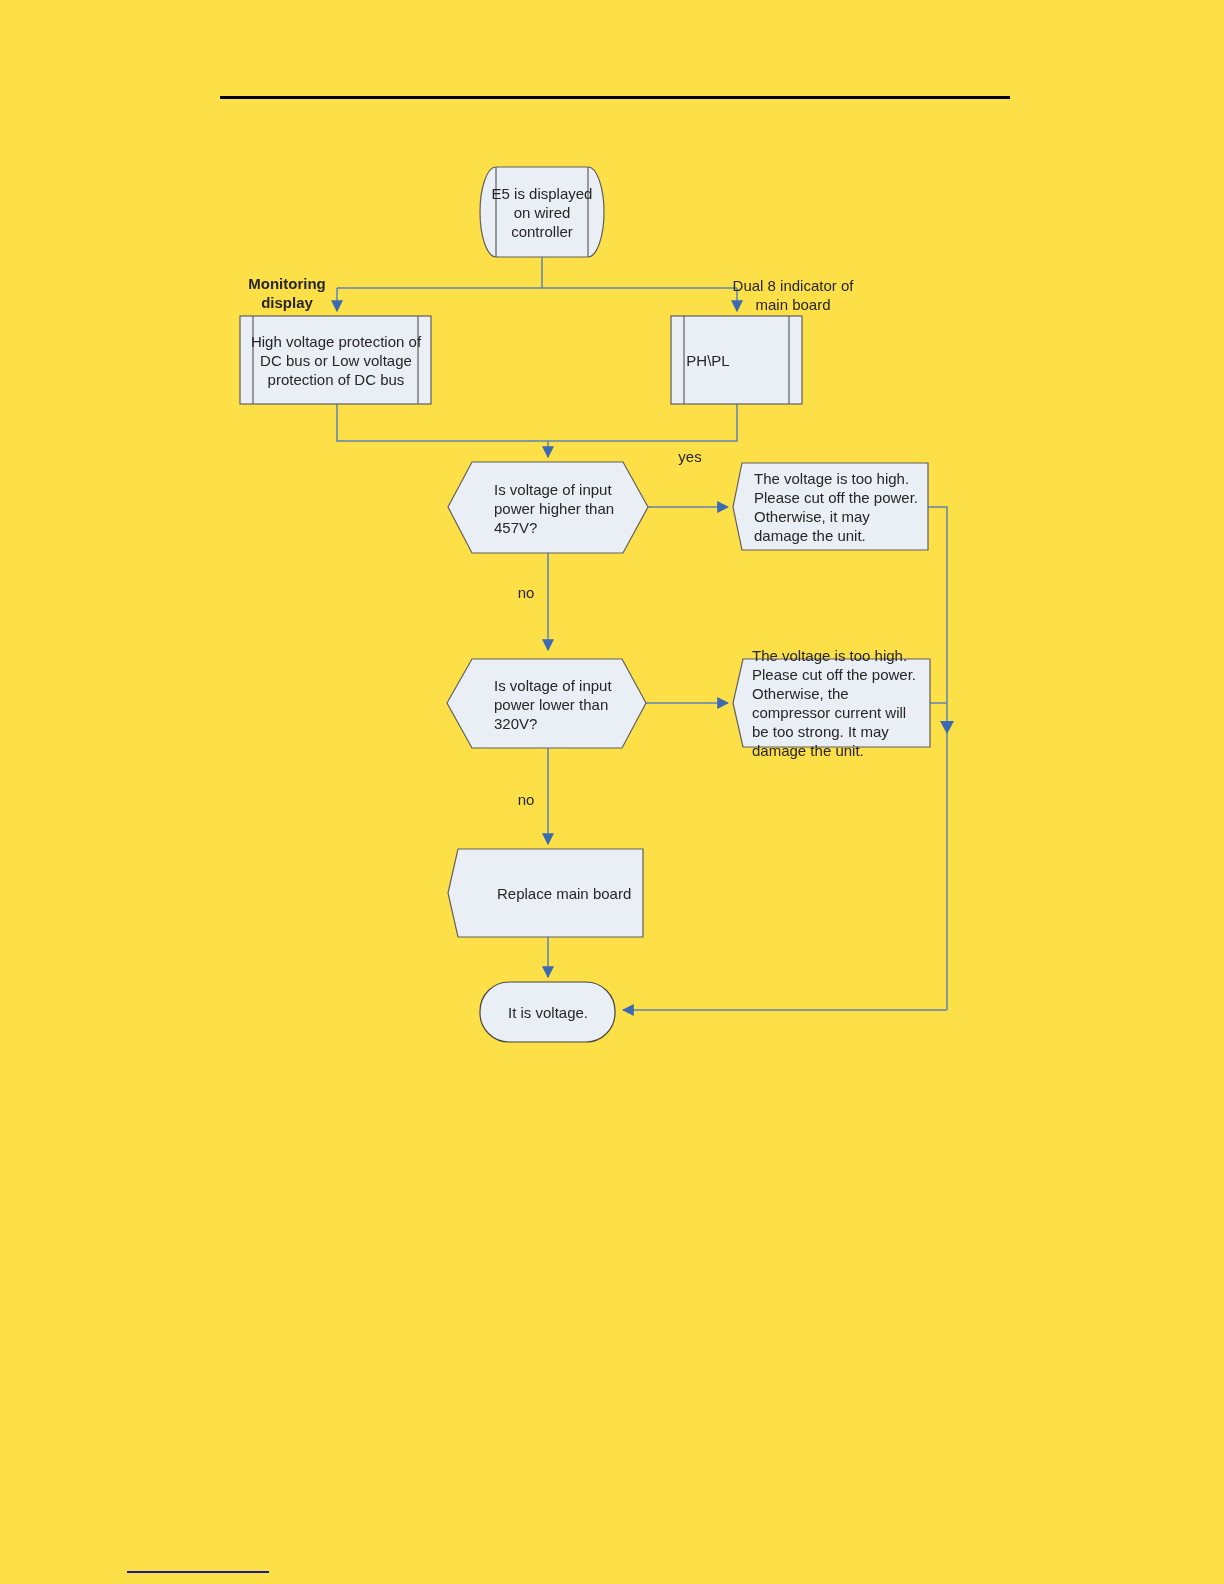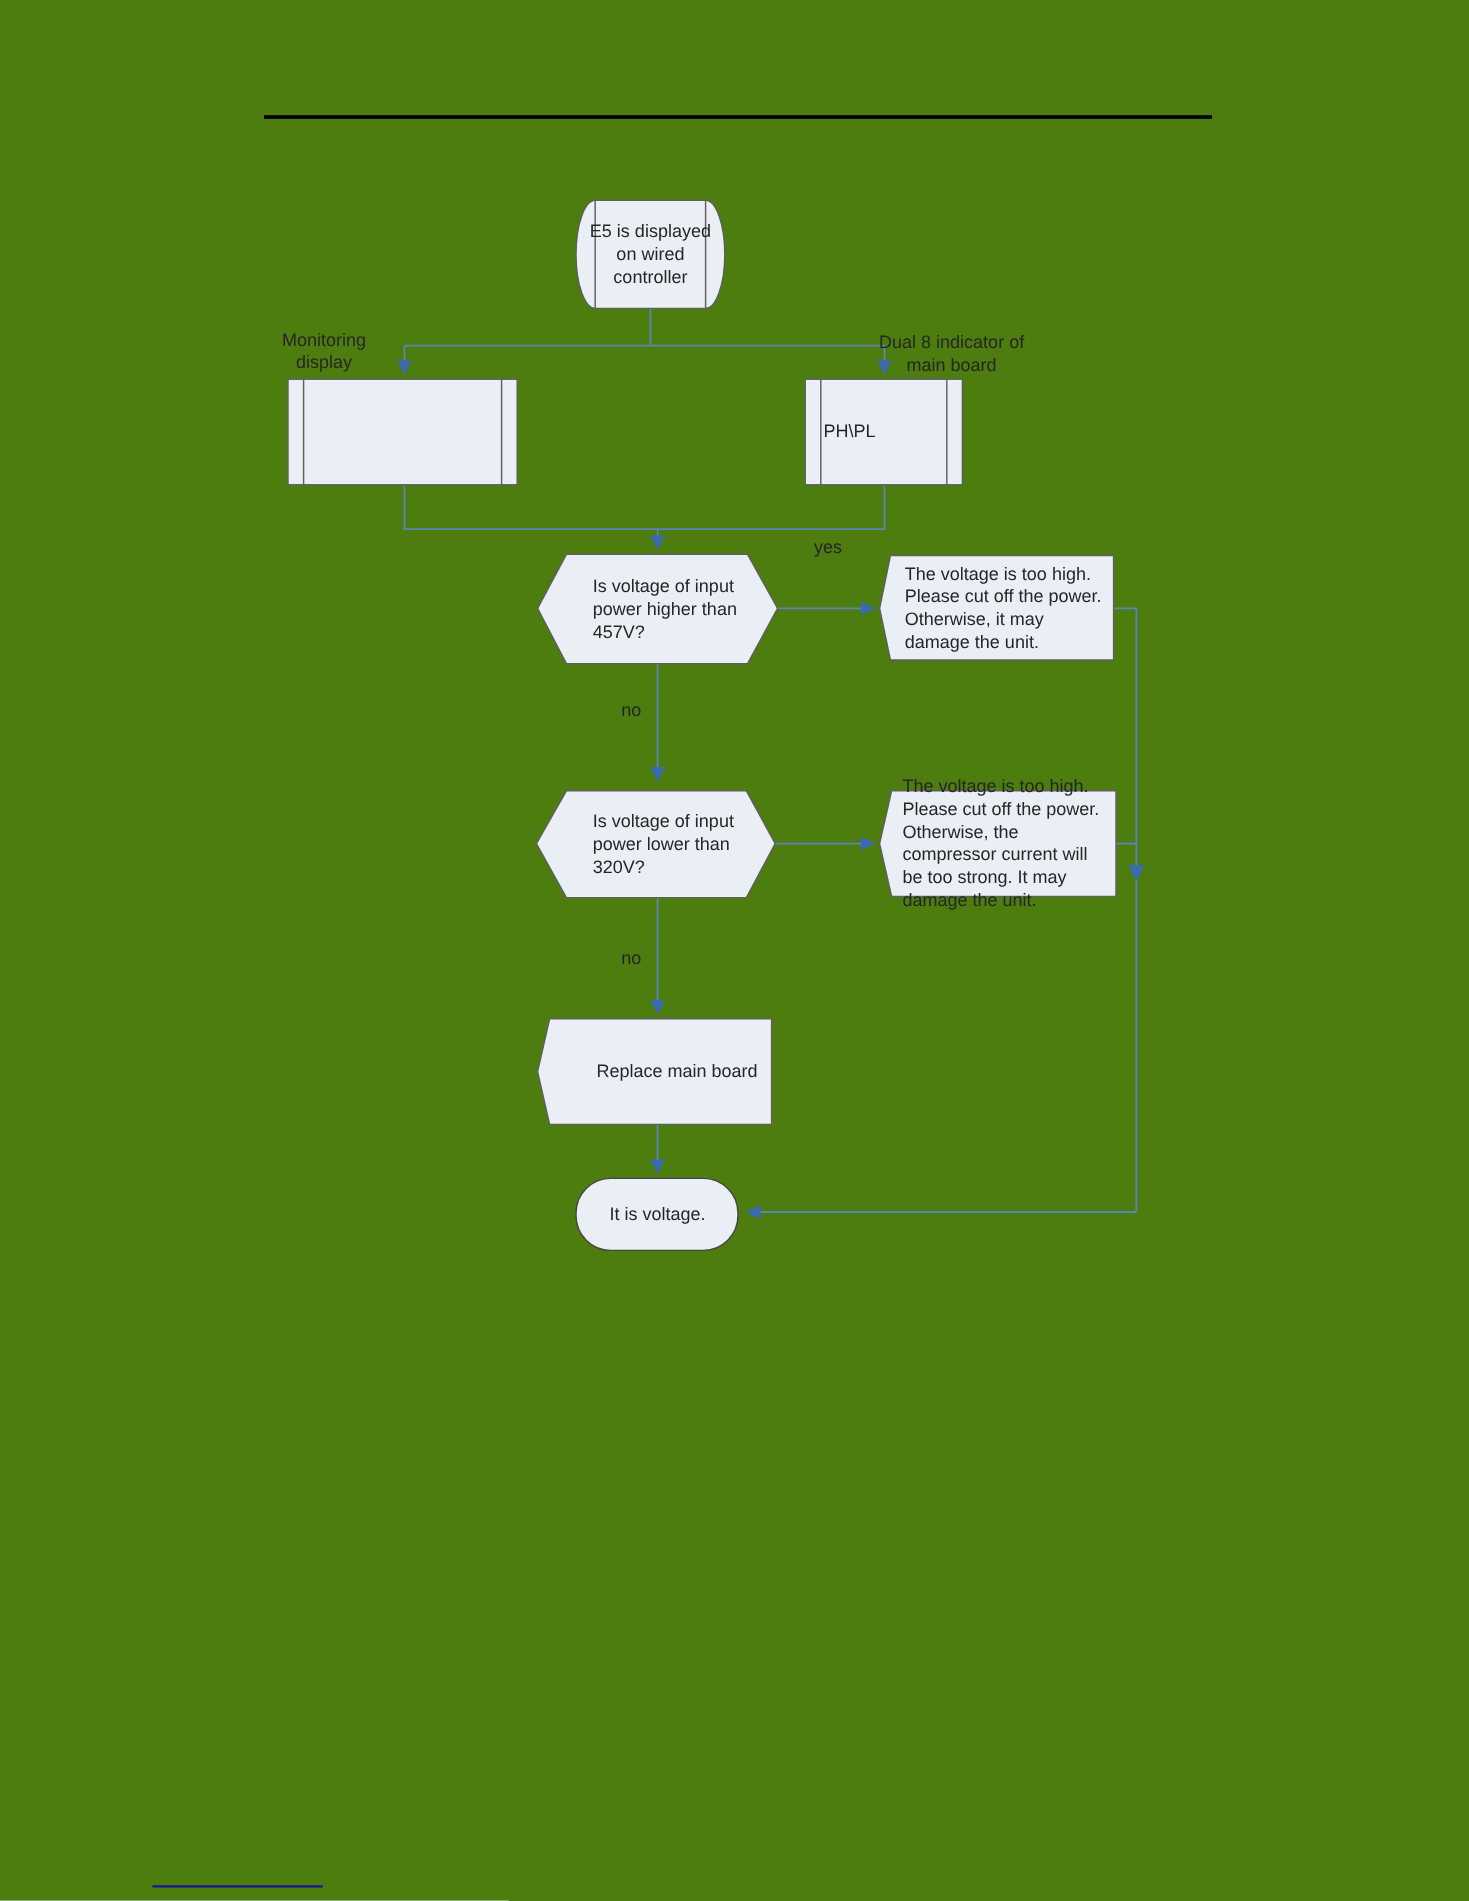--- a/index.html
+++ b/index.html
@@ -1,20 +1,20 @@
 <!DOCTYPE html>
 <html><head>
 <meta charset="utf-8">
 <style>
   html,body { margin:0; padding:0; background:#ffffff; }
   #page {
     position:relative;
     width:1224px;
     height:1584px;
-    background:#4d7c0f;
+    background:#fde047;
     font-family:"Liberation Sans", sans-serif;
     overflow:hidden;
   }
   .rule-top {
     position:absolute; left:220px; top:96px; width:790px; height:3px;
     background:#010101;
   }
   .rule-footnote {
     position:absolute; left:127px; top:1571px; width:142px; height:2px;
     background:#1c1c8f;
@@ -84,23 +84,26 @@
       <polygon points="743,659 930,659 930,747 743,747 733,703"></polygon>
       <polygon points="458,849 643,849 643,937 458,937 448,893"></polygon>
       <rect x="480" y="982" width="135" height="60" rx="29" ry="29" stroke="#454545"></rect>
     </g>
   </svg>
 
   <div class="txt c" style="left:542px; top:212px;">E5 is displayed
 on wired
 controller</div>
 
-  <div class="txt c" style="left:270px; top:293px;">Monitoring
+  <div class="txt c" style="left:287px; top:293px;font-weight:bold;">Monitoring
 display</div>
 
+  <div class="txt c" style="left:336px; top:360px;">High voltage protection of
+DC bus or Low voltage
+protection of DC bus</div>
 
   <div class="txt c" style="left:793px; top:295px;">Dual 8 indicator of
 main board</div>
 
   <div class="txt c" style="left:708px; top:360px;">PH\PL</div>
 
   <div class="txt lv" style="left:494px; top:508px;">Is voltage of input
 power higher than
 457V?</div>
 

